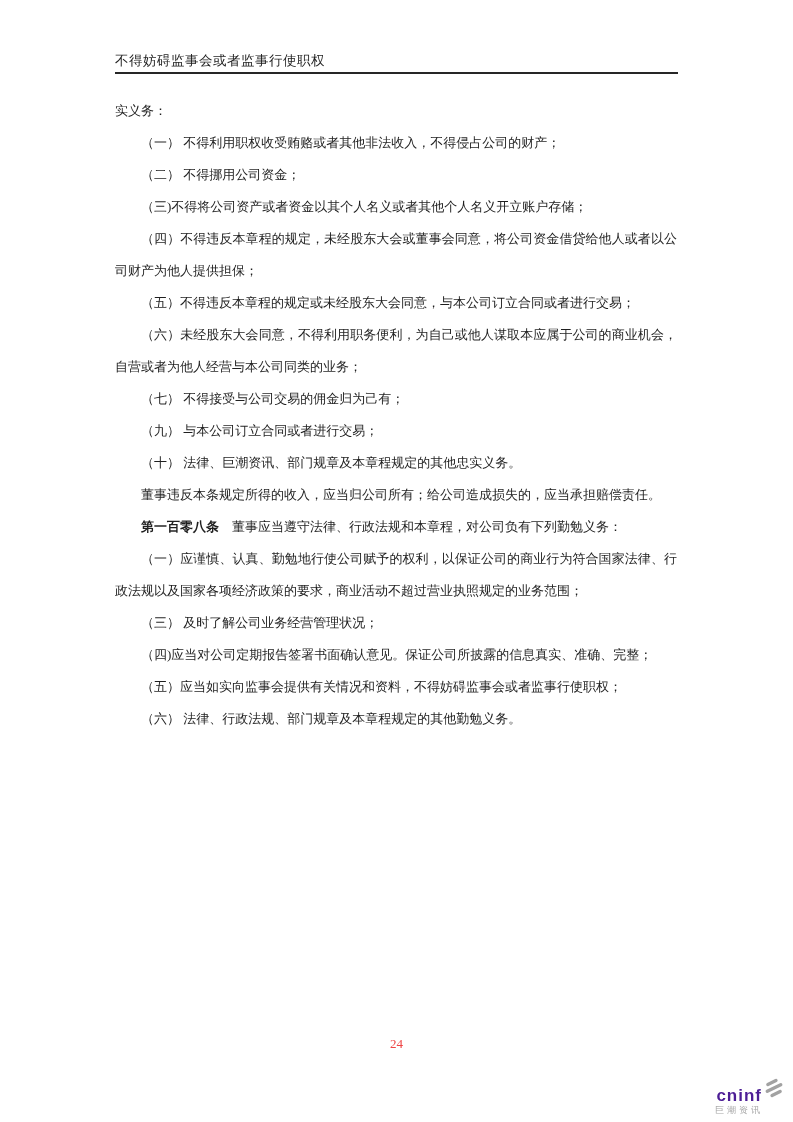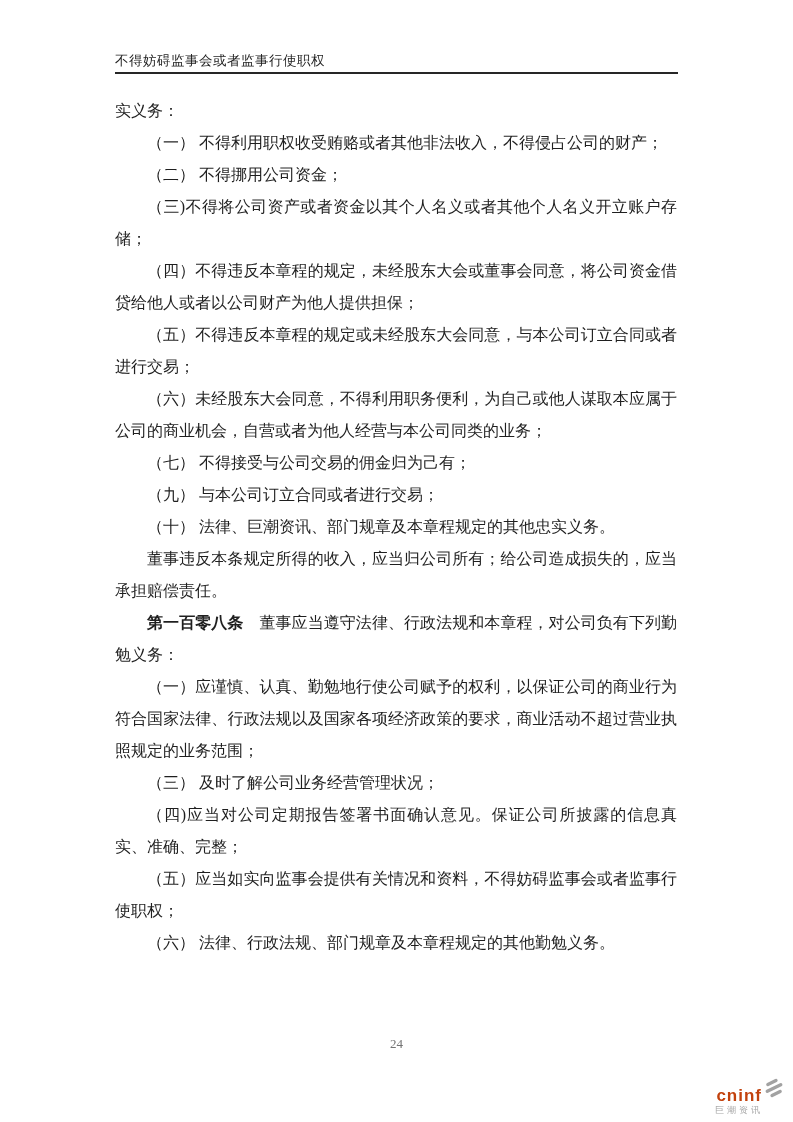--- a/index.html
+++ b/index.html
@@ -21,37 +21,37 @@
     line-height: 17px;
     letter-spacing: 0.5px;
     padding-bottom: 3px;
     border-bottom: 2.5px solid #262626;
   }
   .content {
     position: absolute;
     top: 95px;
     left: 115px;
     width: 562px;
-    font-size: 16px;
+    font-size: 13px;
     line-height: 32px;
     text-align: justify;
     text-align-last: left;
     text-justify: inter-ideograph;
   }
   .para { margin: 0; text-indent: 2em; }
   .para.noindent { text-indent: 0; }
   .para b.lead { font-weight: bold; }
   .page-number {
     position: absolute;
     top: 1036px;
     left: 0;
     width: 793px;
     text-align: center;
     font-size: 13px;
-    color: #737373;
+    color: #ef4444;
   }
   .logo {
     position: absolute;
     top: 1071px;
     right: 6px;
     text-align: center;
     color: #a2a2a2;
     font-family: "Liberation Sans", "DejaVu Sans", sans-serif;
     line-height: 1;
   }
@@ -59,21 +59,21 @@
     display: flex;
     align-items: center;
     justify-content: flex-end;
     gap: 1px;
     padding-right: 2px;
   }
   .logo-brand {
     font-weight: bold;
     font-size: 17px;
     letter-spacing: 1px;
-    color: #c2410c;
+    color: #4c1d95;
     margin-top: 16px;
   }
   .logo-icon { display: inline-block; width: 22px; height: 20px; }
   .logo-cn {
     font-size: 9px;
     letter-spacing: 3px;
     color: #a6a6a6;
     margin-top: 2px;
     padding-right: 6px;
   }

